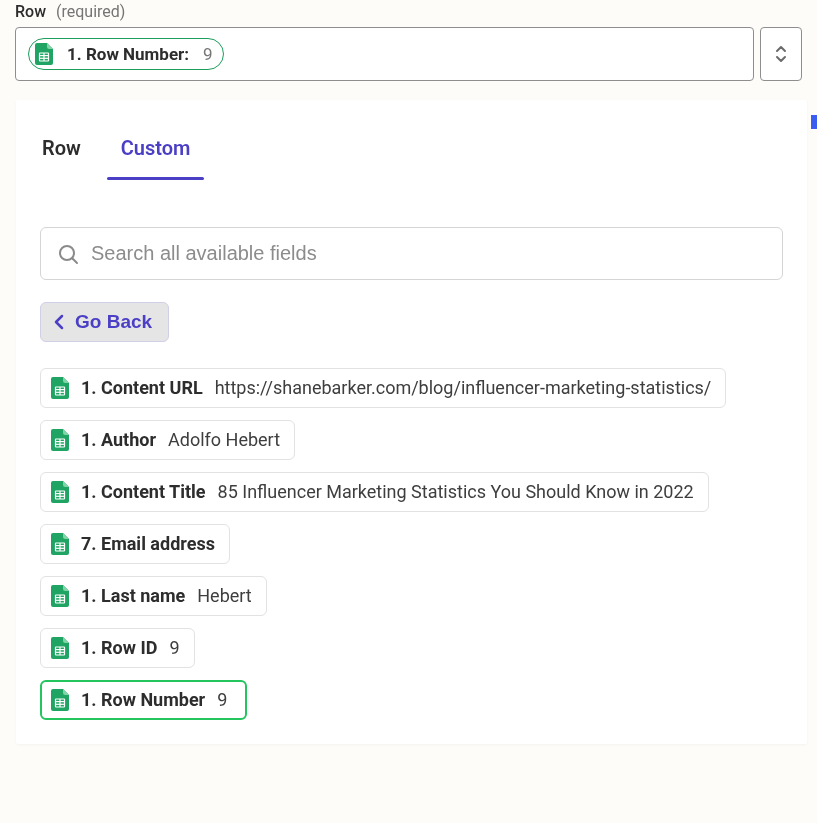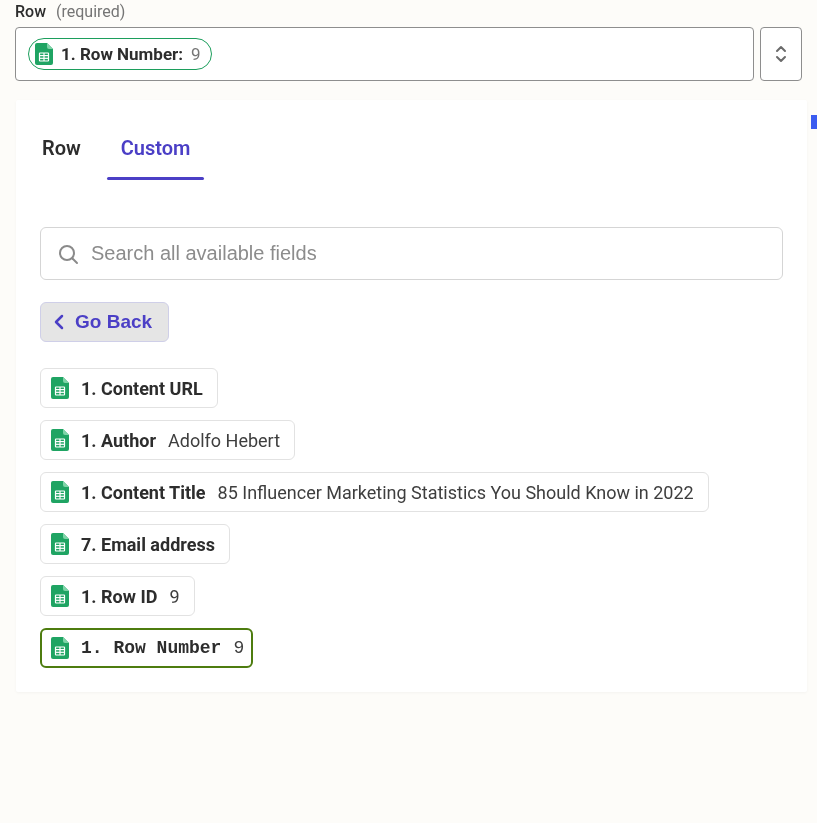--- a/index.html
+++ b/index.html
@@ -24,21 +24,21 @@
   .select-main {
     flex: 1; border: 1px solid #8e8e8e; border-radius: 4px;
     background: #fff; display: flex; align-items: center; padding: 9px 12px;
     min-height: 54px;
   }
   .select-toggle {
     width: 42px; border: 1px solid #8e8e8e; border-radius: 4px;
     background: #fff; display: flex; align-items: center; justify-content: center;
   }
   .pill {
-    display: inline-flex; align-items: center; gap: 8px;
+    display: inline-flex; align-items: center; gap: 14px;
     border: 1.5px solid #1c9e5c; border-radius: 16px;
     padding: 4px 10px 4px 6px; background: #fff; font-size: 17px;
   }
   .pill-label { font-weight: 700; color: #2d2d2d; }
   .pill-value { color: #767676; font-weight: 400; }
 
   .sheets-icon { width: 18px; height: 22px; display: inline-block; position: relative; }
   .sheets-icon svg { display:block; }
 
   .dropdown-panel {
@@ -74,28 +74,28 @@
   .goback-btn {
     margin-top: 22px;
     display: inline-flex; align-items: center; gap: 10px;
     border: 1px solid #cfcfe8; border-radius: 6px;
     padding: 8px 16px 8px 12px; color: #4b3fc6; font-size: 19px; font-weight: 600;
     background: #e5e5e5; cursor: pointer;
   }
 
   .field-list { margin-top: 26px; display: flex; flex-direction: column; gap: 12px; align-items: flex-start; }
   .field-item {
-    display: inline-flex; align-items: center; gap: 12px;
+    display: inline-flex; gap: 12px;
     border: 1px solid #e2e2e2; border-radius: 6px;
     padding: 8px 14px 8px 10px; background: #fff; cursor: pointer;
     font-size: 18px;
   }
   .field-item .fi-label { font-weight: 700; color: #2d2d2d; }
   .field-item .fi-value { color: #3e3e3e; font-weight: 400; }
-  .field-item.active { border: 2px solid #4d7c0f; padding: 7px 7px 7px 9px; font-family: Liberation Mono, monospace; }
+  .field-item.active { border: 2px solid #22c55e; padding: 7px 18px 7px 9px; }
 
   .bg-accent {
     position:absolute; right:0; top:115px; width:6px; height:14px; background:#3b5cf0;
   }
 
   .sort-icon svg, .search-icon svg, .chevron-left svg { display:block; }
 </style>
 </head>
 <body>
 
@@ -169,20 +169,21 @@
 <svg width="18" height="22" viewBox="0 0 18 22">
   <path d="M2 0 h10 l6 6 v14 a2 2 0 0 1 -2 2 h-14 a2 2 0 0 1 -2 -2 v-18 a2 2 0 0 1 2 -2 z" fill="#1fa463"></path>
   <path d="M12 0 l6 6 h-4 a2 2 0 0 1 -2 -2 z" fill="#7fd4a8"></path>
   <rect x="4.5" y="10" width="9" height="8" rx="0.5" fill="none" stroke="#fff" stroke-width="1.2"></rect>
   <line x1="9" y1="10" x2="9" y2="18" stroke="#fff" stroke-width="1.2"></line>
   <line x1="4.5" y1="12.6" x2="13.5" y2="12.6" stroke="#fff" stroke-width="1.2"></line>
   <line x1="4.5" y1="15.3" x2="13.5" y2="15.3" stroke="#fff" stroke-width="1.2"></line>
 </svg>
         </span>
         <span class="fi-label">1. Content URL</span>
+        <span class="fi-value">https://shanebarker.com/blog/influencer-marketing-statistics/</span>
       </div>
       <div class="field-item">
         <span class="sheets-icon">
 <svg width="18" height="22" viewBox="0 0 18 22">
   <path d="M2 0 h10 l6 6 v14 a2 2 0 0 1 -2 2 h-14 a2 2 0 0 1 -2 -2 v-18 a2 2 0 0 1 2 -2 z" fill="#1fa463"></path>
   <path d="M12 0 l6 6 h-4 a2 2 0 0 1 -2 -2 z" fill="#7fd4a8"></path>
   <rect x="4.5" y="10" width="9" height="8" rx="0.5" fill="none" stroke="#fff" stroke-width="1.2"></rect>
   <line x1="9" y1="10" x2="9" y2="18" stroke="#fff" stroke-width="1.2"></line>
   <line x1="4.5" y1="12.6" x2="13.5" y2="12.6" stroke="#fff" stroke-width="1.2"></line>
   <line x1="4.5" y1="15.3" x2="13.5" y2="15.3" stroke="#fff" stroke-width="1.2"></line>
@@ -222,20 +223,34 @@
         <span class="sheets-icon">
 <svg width="18" height="22" viewBox="0 0 18 22">
   <path d="M2 0 h10 l6 6 v14 a2 2 0 0 1 -2 2 h-14 a2 2 0 0 1 -2 -2 v-18 a2 2 0 0 1 2 -2 z" fill="#1fa463"></path>
   <path d="M12 0 l6 6 h-4 a2 2 0 0 1 -2 -2 z" fill="#7fd4a8"></path>
   <rect x="4.5" y="10" width="9" height="8" rx="0.5" fill="none" stroke="#fff" stroke-width="1.2"></rect>
   <line x1="9" y1="10" x2="9" y2="18" stroke="#fff" stroke-width="1.2"></line>
   <line x1="4.5" y1="12.6" x2="13.5" y2="12.6" stroke="#fff" stroke-width="1.2"></line>
   <line x1="4.5" y1="15.3" x2="13.5" y2="15.3" stroke="#fff" stroke-width="1.2"></line>
 </svg>
         </span>
+        <span class="fi-label">1. Last name</span>
+        <span class="fi-value">Hebert</span>
+      </div>
+      <div class="field-item">
+        <span class="sheets-icon">
+<svg width="18" height="22" viewBox="0 0 18 22">
+  <path d="M2 0 h10 l6 6 v14 a2 2 0 0 1 -2 2 h-14 a2 2 0 0 1 -2 -2 v-18 a2 2 0 0 1 2 -2 z" fill="#1fa463"></path>
+  <path d="M12 0 l6 6 h-4 a2 2 0 0 1 -2 -2 z" fill="#7fd4a8"></path>
+  <rect x="4.5" y="10" width="9" height="8" rx="0.5" fill="none" stroke="#fff" stroke-width="1.2"></rect>
+  <line x1="9" y1="10" x2="9" y2="18" stroke="#fff" stroke-width="1.2"></line>
+  <line x1="4.5" y1="12.6" x2="13.5" y2="12.6" stroke="#fff" stroke-width="1.2"></line>
+  <line x1="4.5" y1="15.3" x2="13.5" y2="15.3" stroke="#fff" stroke-width="1.2"></line>
+</svg>
+        </span>
         <span class="fi-label">1. Row ID</span>
         <span class="fi-value">9</span>
       </div>
       <div class="field-item active">
         <span class="sheets-icon">
 <svg width="18" height="22" viewBox="0 0 18 22">
   <path d="M2 0 h10 l6 6 v14 a2 2 0 0 1 -2 2 h-14 a2 2 0 0 1 -2 -2 v-18 a2 2 0 0 1 2 -2 z" fill="#1fa463"></path>
   <path d="M12 0 l6 6 h-4 a2 2 0 0 1 -2 -2 z" fill="#7fd4a8"></path>
   <rect x="4.5" y="10" width="9" height="8" rx="0.5" fill="none" stroke="#fff" stroke-width="1.2"></rect>
   <line x1="9" y1="10" x2="9" y2="18" stroke="#fff" stroke-width="1.2"></line>

